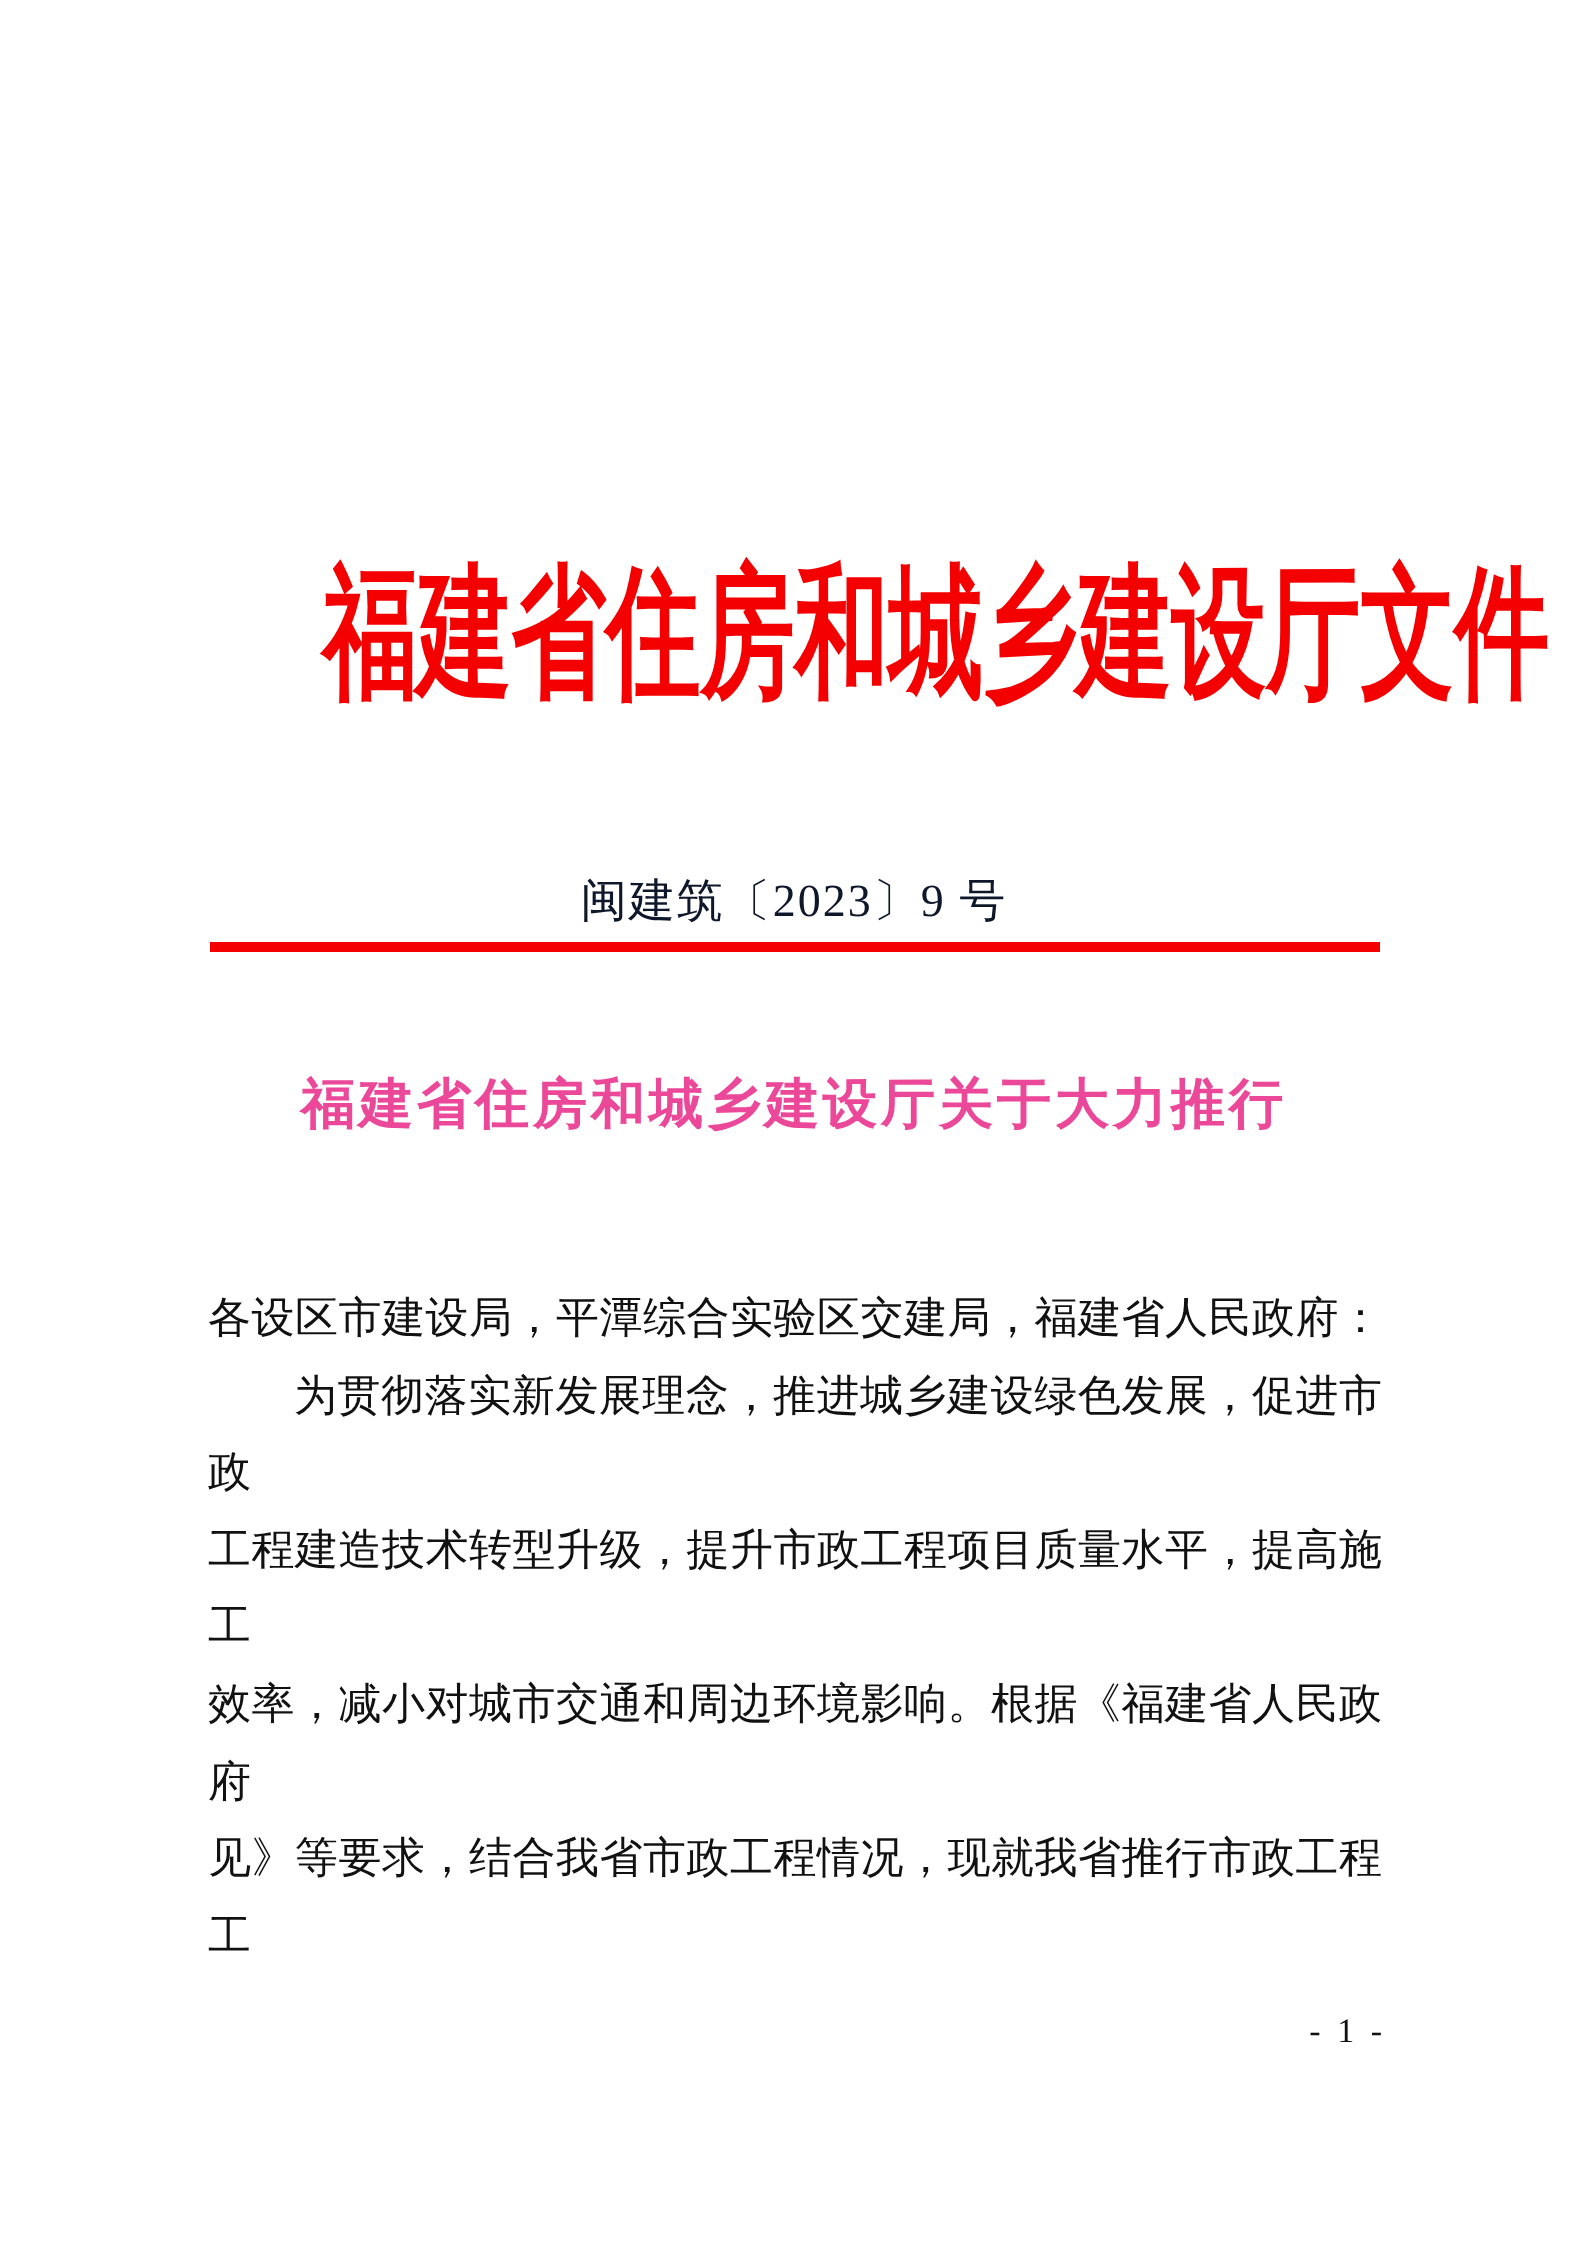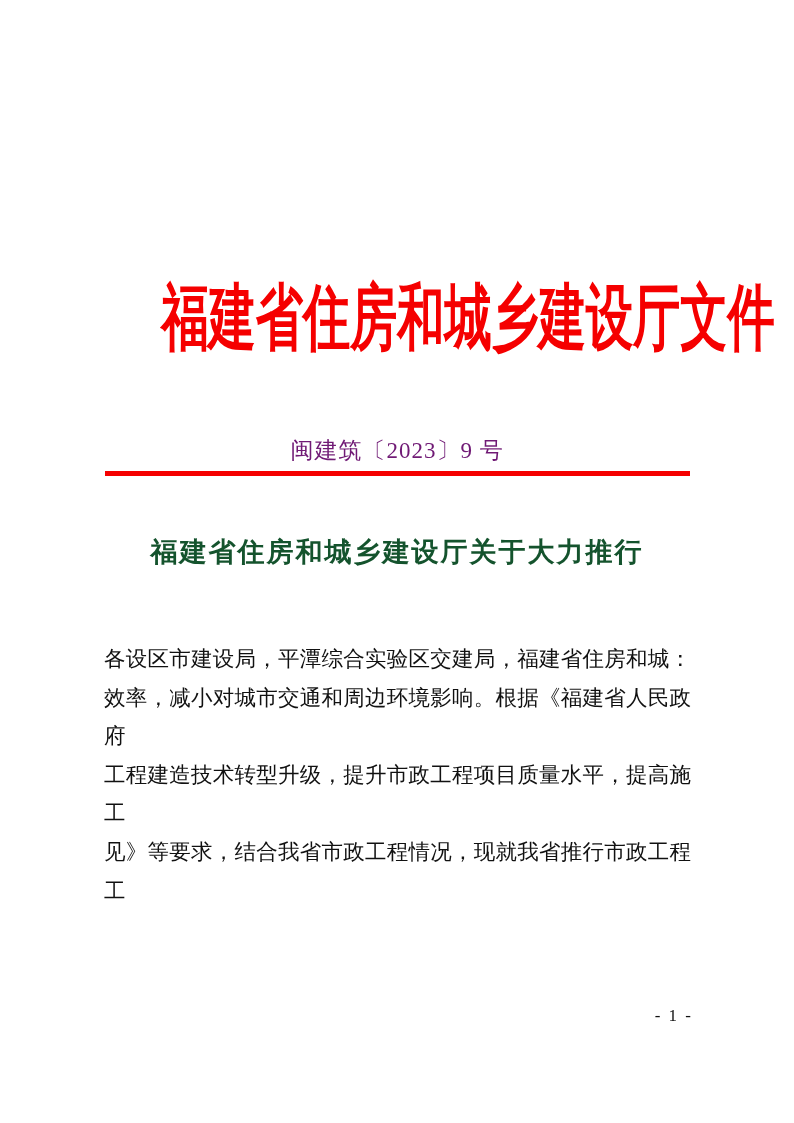--- a/index.html
+++ b/index.html
@@ -40,21 +40,21 @@
   
   .doc-number {
     position: absolute;
     top: 435px;
     left: 0;
     width: 100%;
     text-align: center;
     font-size: 23px;
     letter-spacing: 1px;
     font-family: "Liberation Serif", "DejaVu Serif", serif;
-    color: #701a75;
+    color: #0f172a;
   }
   
   .red-line {
     position: absolute;
     top: 471px;
     left: 105px;
     width: 585px;
     height: 5px;
     background: #f50000;
   }
@@ -62,21 +62,21 @@
   .doc-title {
     position: absolute;
     top: 533px;
     left: 0;
     width: 100%;
     text-align: center;
     font-size: 27px;
     font-weight: bold;
     line-height: 38px;
     letter-spacing: 2px;
-    color: #14532d;
+    color: #ec4899;
   }
   
   .doc-body {
     position: absolute;
     top: 640px;
     left: 104px;
     width: 587px;
     font-size: 21.5px;
     line-height: 38.6px;
     color: #111;
@@ -110,21 +110,22 @@
 
   <div class="doc-number">闽建筑〔2023〕9 号</div>
 
   <div class="red-line"></div>
 
   <div class="doc-title">
     <div>福建省住房和城乡建设厅关于大力推行</div>
   </div>
 
   <div class="doc-body">
-      <div class="line fill">各设区市建设局，平潭综合实验区交建局，福建省住房和城：</div>
+      <div class="line fill">各设区市建设局，平潭综合实验区交建局，福建省人民政府：</div>
+      <div class="line indent fill">为贯彻落实新发展理念，推进城乡建设绿色发展，促进市政</div>
+      <div class="line fill">工程建造技术转型升级，提升市政工程项目质量水平，提高施工</div>
       <div class="line fill">效率，减小对城市交通和周边环境影响。根据《福建省人民政府</div>
-      <div class="line fill">工程建造技术转型升级，提升市政工程项目质量水平，提高施工</div>
       <div class="line fill">见》等要求，结合我省市政工程情况，现就我省推行市政工程工</div>
     </div>
 
   <div class="page-number">- 1 -</div>
 
 </div>
 
 </body></html>

